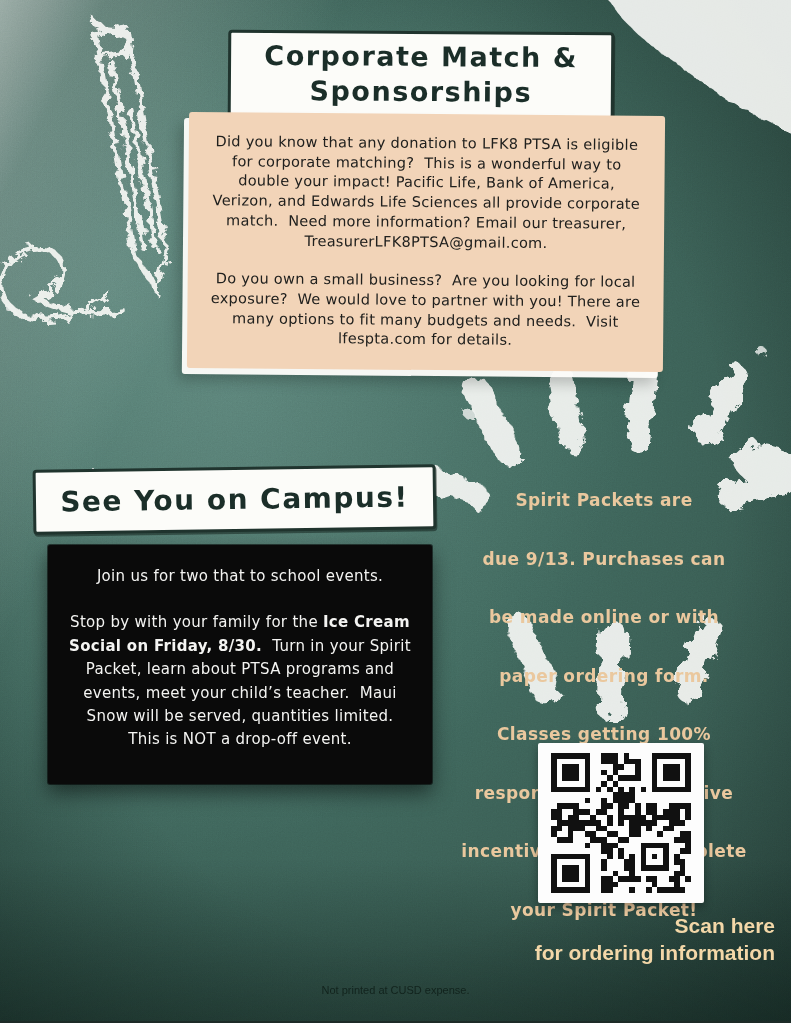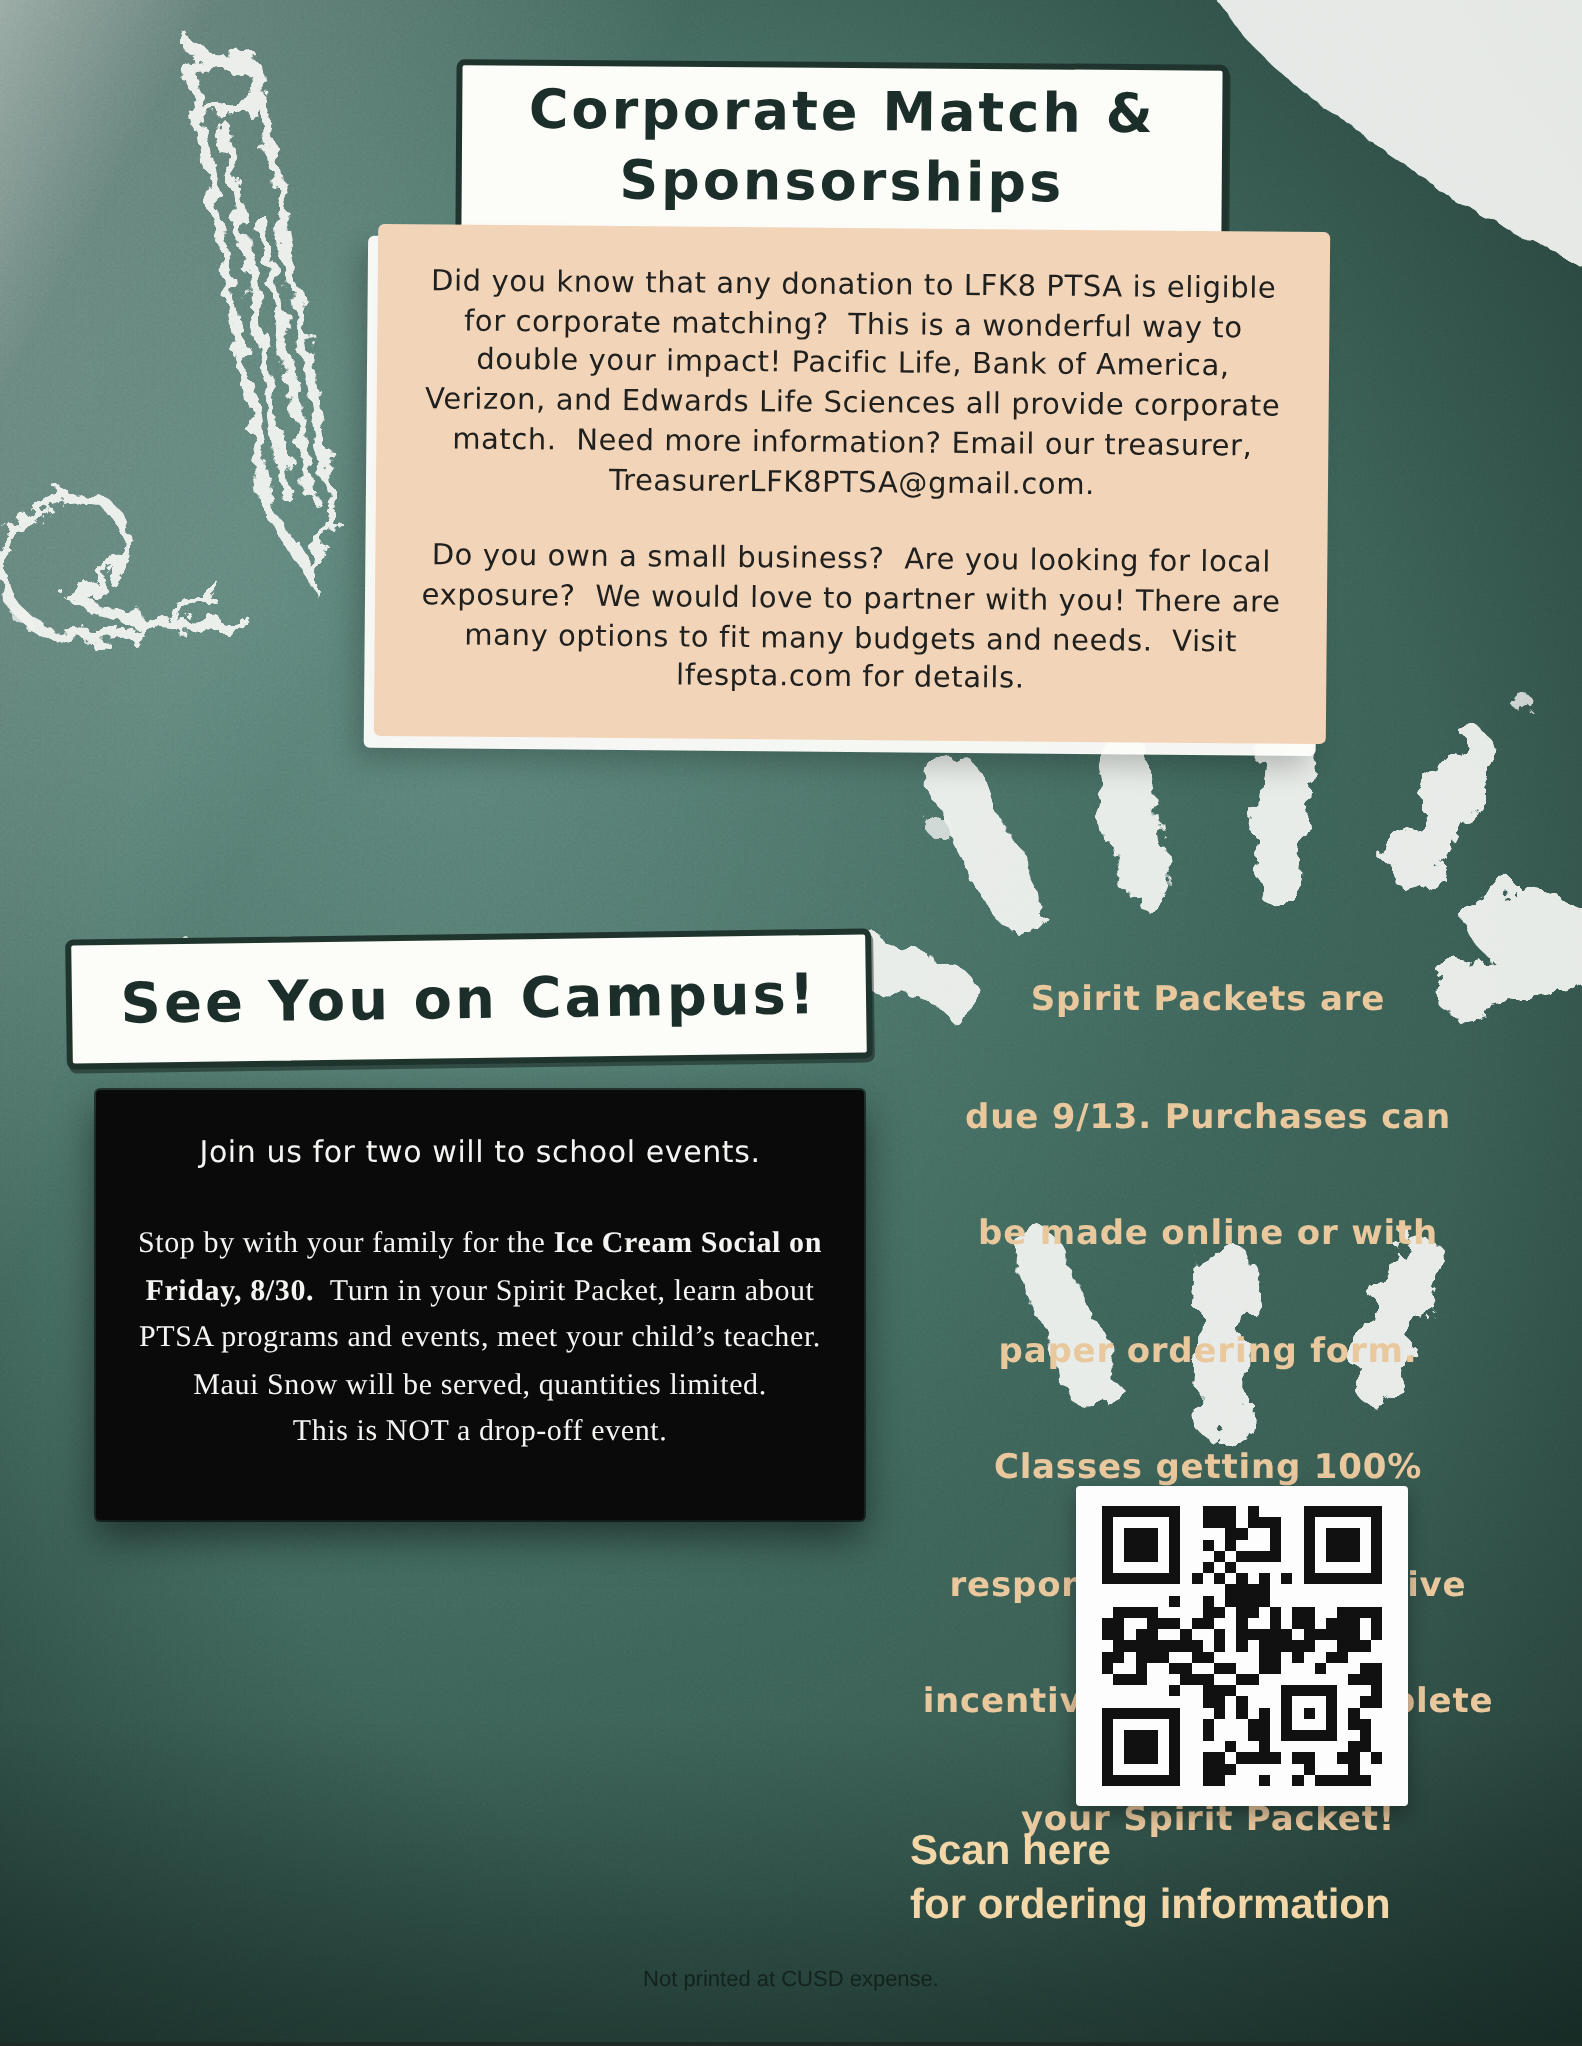--- a/index.html
+++ b/index.html
@@ -39,37 +39,37 @@
   .peachbox p{margin:0 0 19px 0;white-space:pre-wrap;}
   .peachbox p:last-child{margin-bottom:0;}
 
   .blackbox{
     position:absolute;z-index:2;left:48px;top:545px;width:384px;box-sizing:border-box;
     background:#0a0a0a;border-radius:2px;padding:20px 18px;
     box-shadow:0 9px 20px rgba(0,0,0,.5), 0 0 0 1px rgba(0,0,0,.55);
     color:#f4f4f2;text-align:center;font-size:15px;line-height:1.56;letter-spacing:.3px;
   }
   .blackbox p{margin:0 0 23px 0;white-space:pre-wrap;}
-  .blackbox p:last-child{margin-bottom:12px;font-family:Liberation Serif, serif;}
+  .blackbox p:last-child{margin-bottom:12px;}
   .blackbox .note{display:block;}
 
   .spirit{
     position:absolute;z-index:2;left:436px;top:452px;width:336px;
     color:#eac89e;text-align:center;font-weight:bold;font-size:17px;line-height:19.5px;
     letter-spacing:.4px;white-space:pre-wrap;
   }
   .spirit span{display:block;}
 
   .qrcard{
     position:absolute;z-index:2;left:538px;top:743px;width:166px;height:160px;box-sizing:border-box;
     background:#fdfdfd;border-radius:2px;padding:10px 13px;
     box-shadow:0 4px 10px rgba(0,0,0,.35);
   }
   .scancap{
-    position:absolute;z-index:2;left:455px;top:913px;width:320px;text-align:left;
+    position:absolute;z-index:2;left:455px;top:913px;width:320px;text-align:right;
     color:#f3d7a8;font-family:"Liberation Sans",sans-serif;font-weight:bold;font-size:21px;line-height:1.28;
   }
   .scancap span{display:block;}
   .footer{
     position:absolute;z-index:2;left:0;top:984px;width:100%;text-align:center;
     color:#10201a;font-family:"Liberation Sans",sans-serif;font-size:11px;opacity:.9;
   }
 </style>
 </head>
 <body>
@@ -148,21 +148,21 @@
   <div class="peachbox">
     <p>Did you know that any donation to LFK8 PTSA is eligible for corporate matching?  This is a wonderful way to double your impact! Pacific Life, Bank of America, Verizon, and Edwards Life Sciences all provide corporate match.  Need more information? Email our treasurer, TreasurerLFK8PTSA@gmail.com.</p>
     <p>Do you own a small business?  Are you looking for local exposure?  We would love to partner with you! There are many options to fit many budgets and needs.  Visit lfespta.com for details.</p>
   </div>
 
   <div class="whitebox campus-title">
     <span>See You on Campus!</span>
   </div>
 
   <div class="blackbox">
-    <p>Join us for two will to school events.</p>
+    <p>Join us for two that to school events.</p>
     <p><span>Stop by with your family for the </span><b>Ice Cream Social on Friday, 8/30.</b><span>  Turn in your Spirit Packet, learn about PTSA programs and events, meet your child’s teacher.  Maui Snow will be served, quantities limited.</span><span class="note">This is NOT a drop-off event.</span></p>
   </div>
 
   <div class="spirit">
     <span>Spirit Packets are</span>
     <span>due 9/13. Purchases can</span>
     <span>be made online or with</span>
     <span>paper ordering form.</span>
     <span>Classes getting 100%</span>
     <span>response rate will receive</span>

